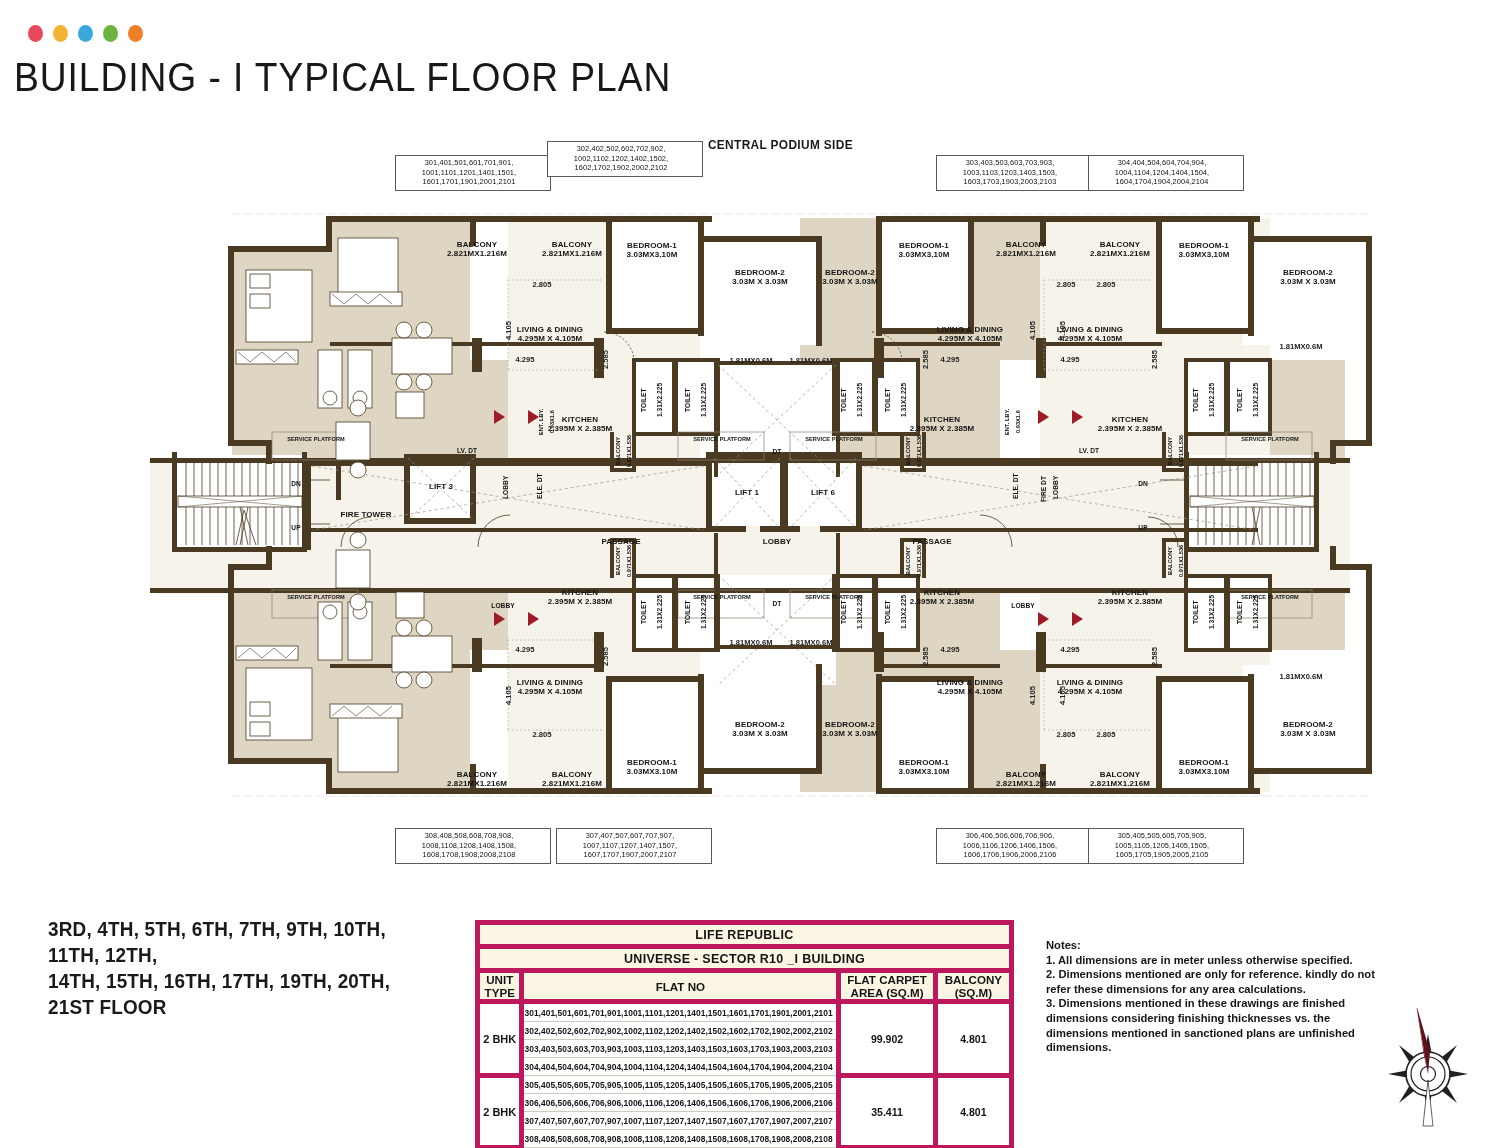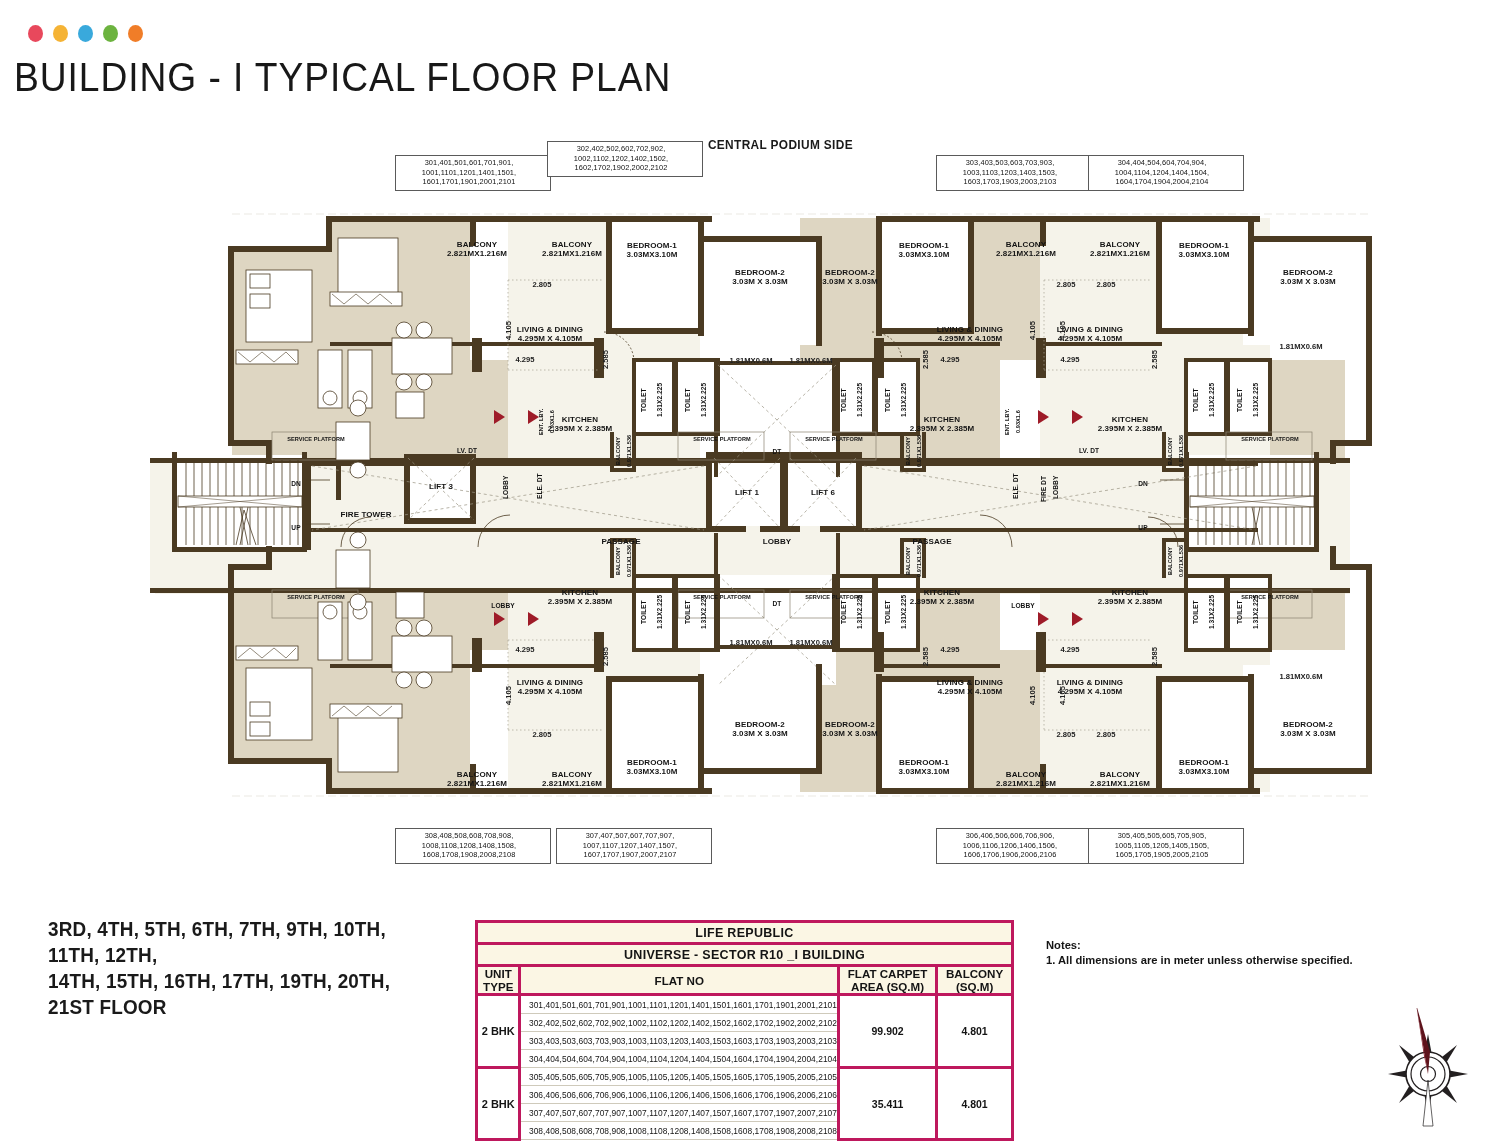--- a/index.html
+++ b/index.html
@@ -38,27 +38,27 @@
 
   
   #floors{position:absolute;left:48px;top:916px;width:400px;
           font-size:19.5px;font-weight:700;line-height:26px;letter-spacing:.2px;
           font-family:"Liberation Sans Narrow","Liberation Sans",sans-serif;
           transform:scaleX(.97);transform-origin:left top;}
 
   
   #tbl{position:absolute;left:475px;top:920px;width:539px;border-collapse:collapse;
        font-family:"Liberation Sans Narrow","Liberation Sans",sans-serif;}
-  #tbl td,#tbl th{border:3px solid #be185d;padding:0;color:#141414;}
+  #tbl td,#tbl th{border:5px solid #be185d;padding:0;color:#141414;}
   .hdr{background:#fbf6e4;text-align:center;font-size:12.5px;font-weight:700;
        letter-spacing:.3px;height:19px;}
   .colh{background:#fbf6e4;text-align:center;font-size:11.6px;font-weight:700;
         line-height:13px;padding:3px 2px;}
   .ut{background:#ffffff;text-align:center;font-size:11px;font-weight:700;}
-  .flat{background:#ffffff;text-align:right;font-size:8.4px;font-weight:400;
+  .flat{background:#ffffff;text-align:left;font-size:8.4px;font-weight:700;
         letter-spacing:.05px;height:17px;border-top:1px solid #cfcabb !important;
         border-bottom:1px solid #cfcabb !important;border-left:1px solid #6d6a5c;
         border-right:1px solid #6d6a5c;}
   .num{background:#ffffff;text-align:center;font-size:10.5px;font-weight:700;}
 
   
   #notes{position:absolute;left:1046px;top:938px;width:330px;font-size:11.2px;
          line-height:14.6px;font-weight:700;color:#151515;
          font-family:"Liberation Sans Narrow","Liberation Sans",sans-serif;}
 
@@ -784,20 +784,22 @@
       </tr>
   <tr>
         <td class="flat">308,408,508,608,708,908,1008,1108,1208,1408,1508,1608,1708,1908,2008,2108</td>
       </tr>
 </tbody>
   </table>
 
 <div id="notes">
   <div>Notes:</div>
   <div>1. All dimensions are in meter unless otherwise specified.</div>
+  <div>2. Dimensions mentioned are only for reference. kindly do not refer these dimensions for any area calculations.</div>
+  <div>3. Dimensions mentioned in these drawings are finished dimensions considering finishing thicknesses vs. the dimensions mentioned in sanctioned plans are unfinished dimensions.</div>
 </div>
 
 <svg id="compass" viewBox="0 0 120 132">
   <g fill="#231f20">
     <path d="M60,26 L66,58 L54,58 Z"></path>
     <path d="M60,106 L66,74 L54,74 Z"></path>
     <path d="M20,66 L52,72 L52,60 Z"></path>
     <path d="M100,66 L68,72 L68,60 Z"></path>
     <path d="M31,37 L56,57 L48,65 Z"></path>
     <path d="M89,37 L64,57 L72,65 Z"></path>

